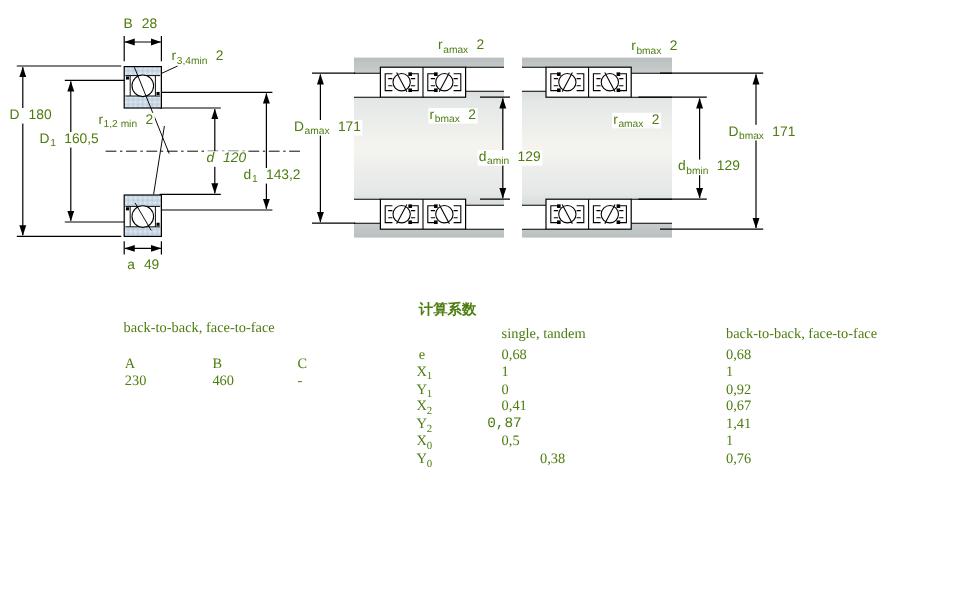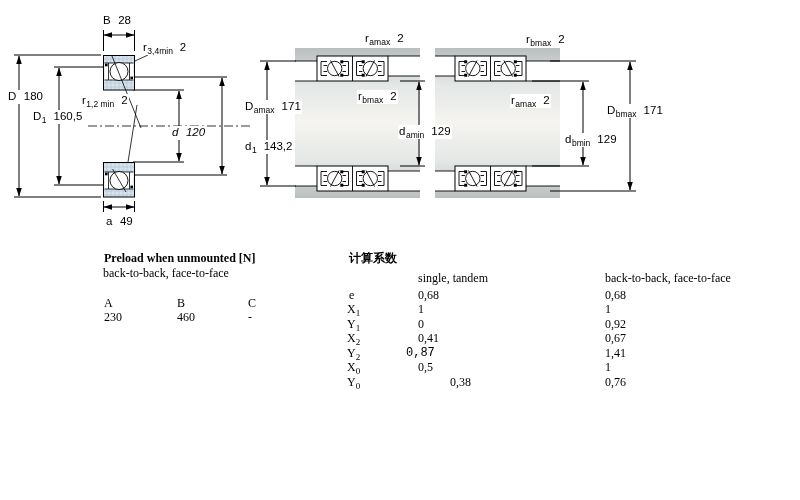--- a/index.html
+++ b/index.html
@@ -1,17 +1,17 @@
 <!DOCTYPE html>
 <html><head>
 <meta charset="utf-8">
 <style>
   html,body{margin:0;padding:0;background:#fff;}
   #stage{position:relative;width:800px;height:500px;background:#fff;overflow:hidden;
-         font-family:"Liberation Sans",sans-serif;color:#000000;}
+         font-family:"Liberation Sans",sans-serif;color:#4d7c0f;}
   #drawing{position:absolute;left:0;top:0;}
   .dlab{position:absolute;background:#fff;font-size:11.5px;line-height:13px;white-space:nowrap;padding:0 1px;}
   .ds{font-size:8.5px;position:relative;top:3px;margin-left:0.5px;}
   .dv{margin-left:7px;}
   .tbl{position:absolute;font-family:"Liberation Serif",serif;font-size:12px;line-height:14px;}
   .tcell{position:absolute;white-space:nowrap;}
   .ttitle{font-weight:bold;}
   .sub2{font-size:9px;position:relative;top:3px;}
 </style>
 </head>
@@ -138,35 +138,34 @@
       </g>
     </g>
   </svg>
 
   <div class="dlab" style="left:102px;top:14px;"><span>B</span><span class="ds"></span><span class="dv">28</span></div>
   <div class="dlab" style="left:142px;top:41px;"><span>r</span><span class="ds">3,4min</span><span class="dv">2</span></div>
   <div class="dlab" style="left:7px;top:90px;"><span>D</span><span class="ds"></span><span class="dv">180</span></div>
   <div class="dlab" style="left:81px;top:94px;"><span>r</span><span class="ds">1,2 min</span><span class="dv">2</span></div>
   <div class="dlab" style="left:32px;top:110px;"><span>D</span><span class="ds">1</span><span class="dv">160,5</span></div>
   <div class="dlab" style="left:171px;top:126px;font-style:italic;"><span>d</span><span class="ds"></span><span class="dv">120</span></div>
-  <div class="dlab" style="left:202px;top:140px;margin-left:42px;"><span>d</span><span class="ds">1</span><span class="dv">143,2</span></div>
+  <div class="dlab" style="left:202px;top:140px;"><span>d</span><span class="ds">1</span><span class="dv">143,2</span></div>
   <div class="dlab" style="left:105px;top:215px;"><span>a</span><span class="ds"></span><span class="dv">49</span></div>
 
   <div class="dlab" style="left:364px;top:32px;"><span>r</span><span class="ds">amax</span><span class="dv">2</span></div>
   <div class="dlab" style="left:244px;top:100px;"><span>D</span><span class="ds">amax</span><span class="dv">171</span></div>
   <div class="dlab" style="left:357px;top:90px;"><span>r</span><span class="ds">bmax</span><span class="dv">2</span></div>
   <div class="dlab" style="left:398px;top:125px;"><span>d</span><span class="ds">amin</span><span class="dv">129</span></div>
 
   <div class="dlab" style="left:525px;top:33px;"><span>r</span><span class="ds">bmax</span><span class="dv">2</span></div>
   <div class="dlab" style="left:510px;top:94px;"><span>r</span><span class="ds">amax</span><span class="dv">2</span></div>
   <div class="dlab" style="left:564px;top:133px;"><span>d</span><span class="ds">bmin</span><span class="dv">129</span></div>
   <div class="dlab" style="left:606px;top:104px;"><span>D</span><span class="ds">bmax</span><span class="dv">171</span></div>
 
   <div class="tbl" style="left:104px;top:251px;width:220px;height:90px;">
-    <div class="tcell ttitle" style="left:0;top:0;">Preload when unmounted [N]</div>
     <div class="tcell" style="left:-1px;top:15px;">back-to-back, face-to-face</div>
     <div class="tcell" style="left:0;top:45px;">A</div>
     <div class="tcell" style="left:73px;top:45px;">B</div>
     <div class="tcell" style="left:144px;top:45px;">C</div>
     <div class="tcell" style="left:0;top:59px;">230</div>
     <div class="tcell" style="left:73px;top:59px;">460</div>
     <div class="tcell" style="left:144px;top:59px;">-</div>
   </div>
 
   <div class="tbl" style="left:345px;top:251px;width:420px;height:140px;">

